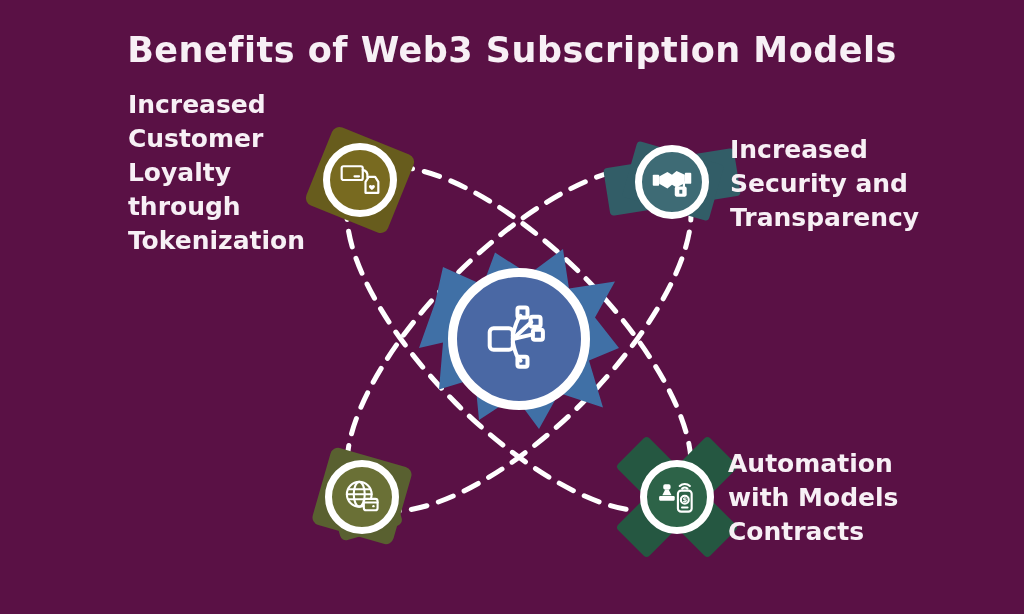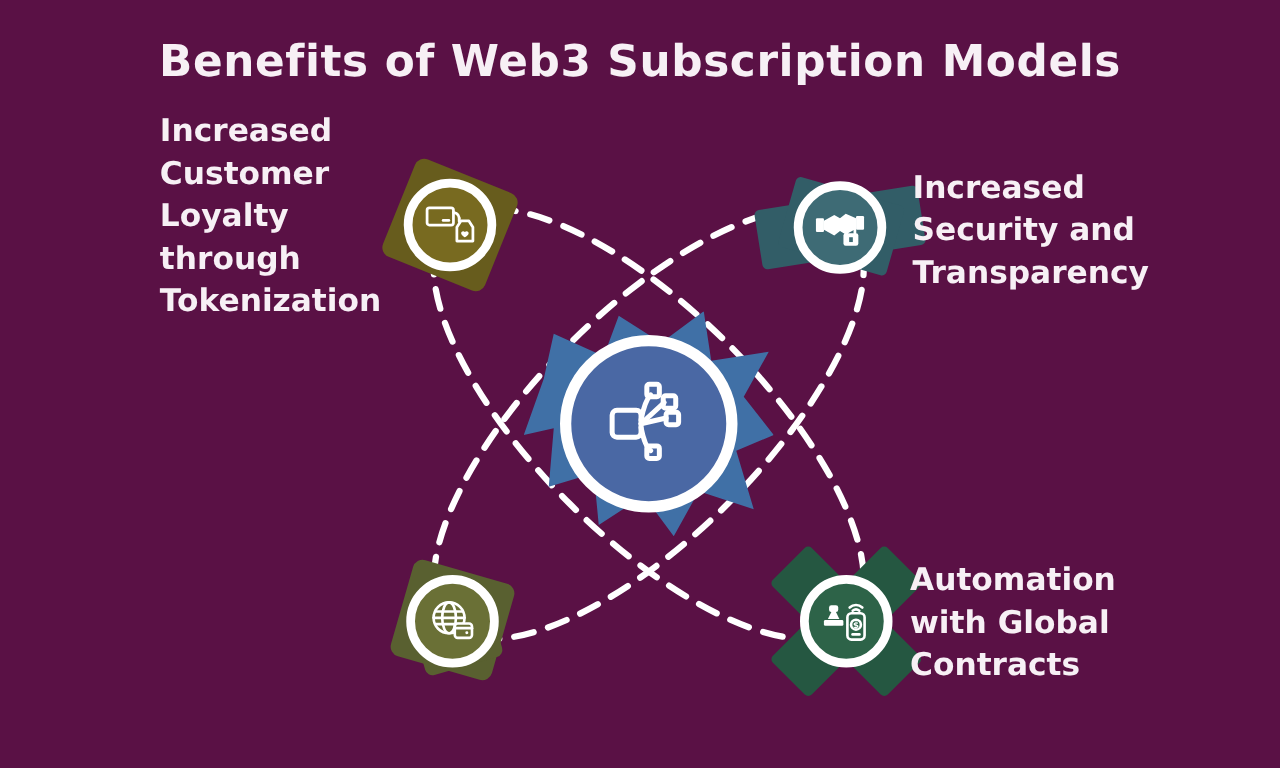--- a/index.html
+++ b/index.html
@@ -141,16 +141,16 @@
       <rect x="4.5" y="23" width="17" height="5" rx="1.2" fill="#ffffff" stroke="none"></rect>
       <path d="M27 12 a8 8 0 0 1 11 0"></path>
       <path d="M29.6 14.8 a4.6 4.6 0 0 1 5.8 0"></path>
       <rect x="25" y="17" width="15" height="23" rx="3.5" fill="#2d6348"></rect>
       <circle cx="32.5" cy="27" r="4.3"></circle>
       <text x="32.5" y="29.6" text-anchor="middle" font-size="7.5" font-weight="bold" fill="#ffffff" stroke="none" font-family="DejaVu Sans, sans-serif">$</text>
       <line x1="29.5" y1="35.5" x2="35.5" y2="35.5"></line>
     </svg>
   </div>
   <div class="label label-br">Automation
-with Global
+with Models
 Contracts</div>
 
 </div>
 
 </body></html>

